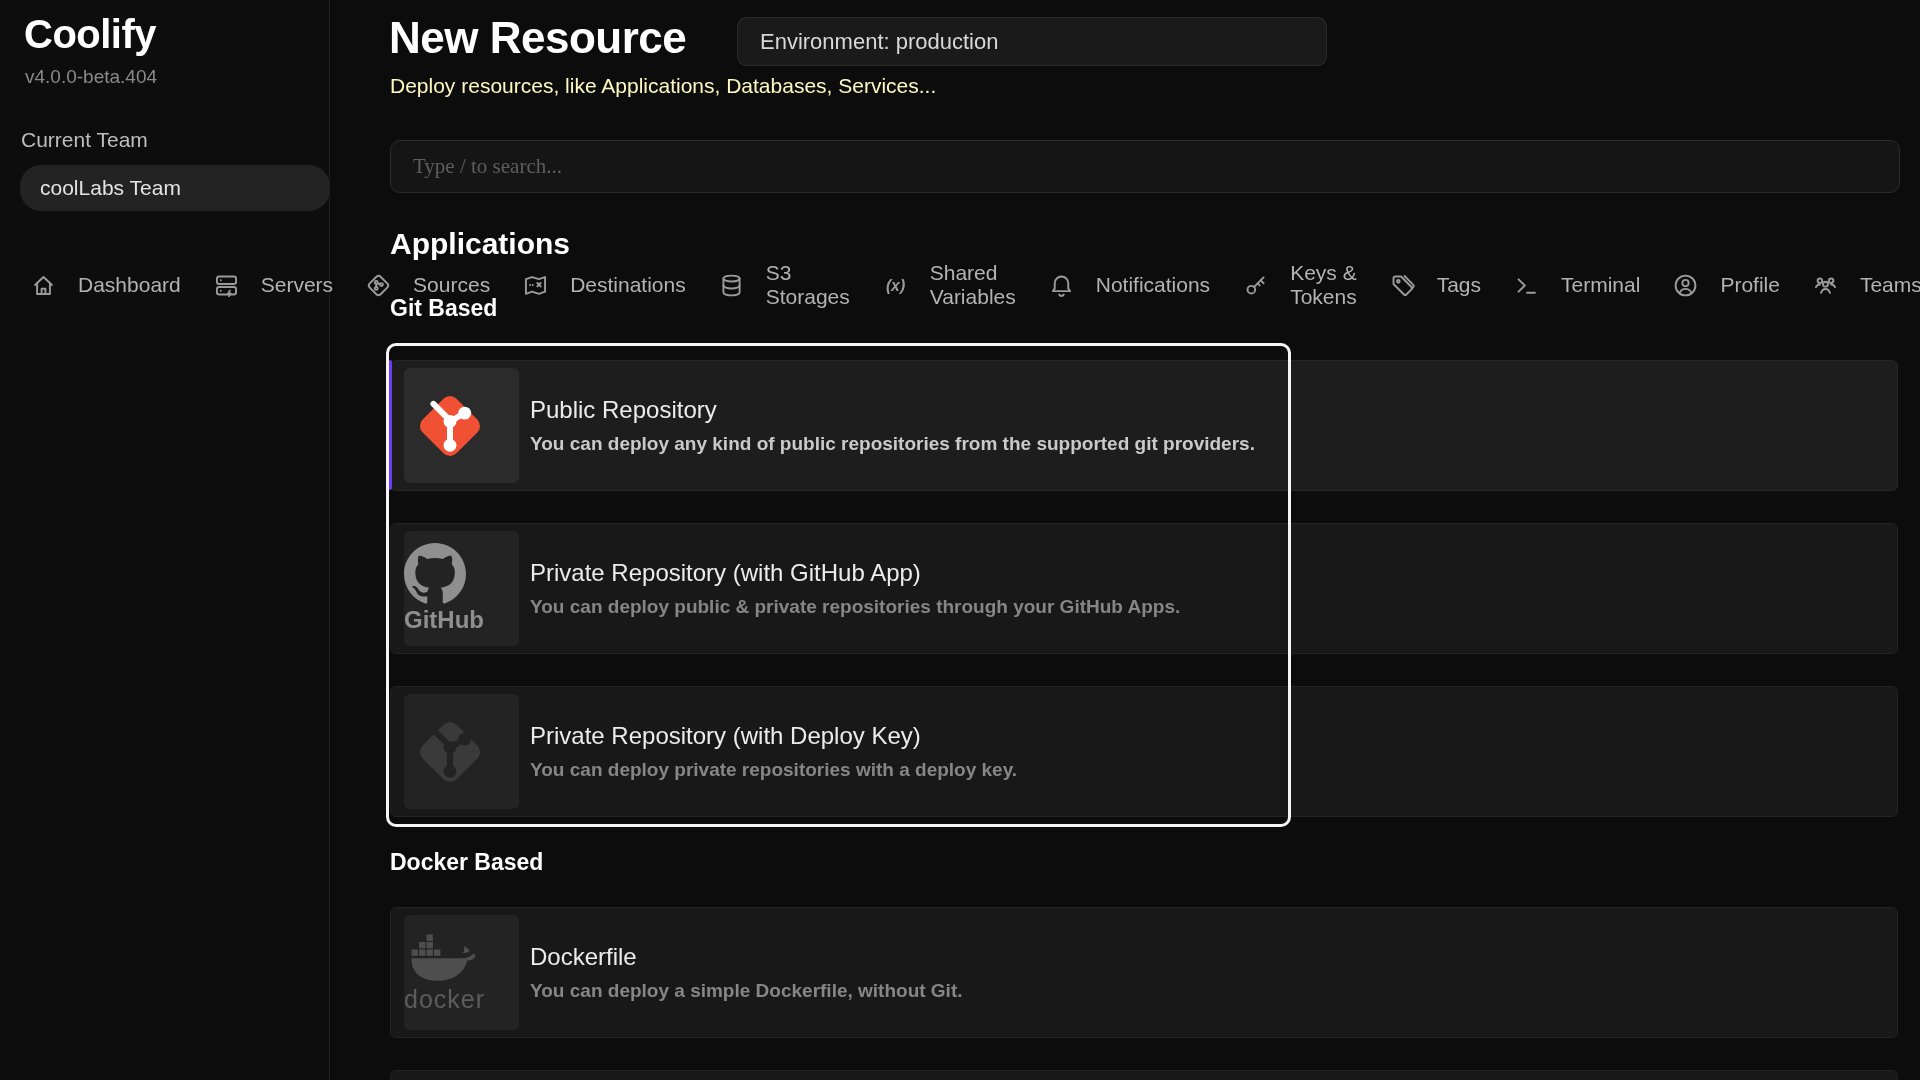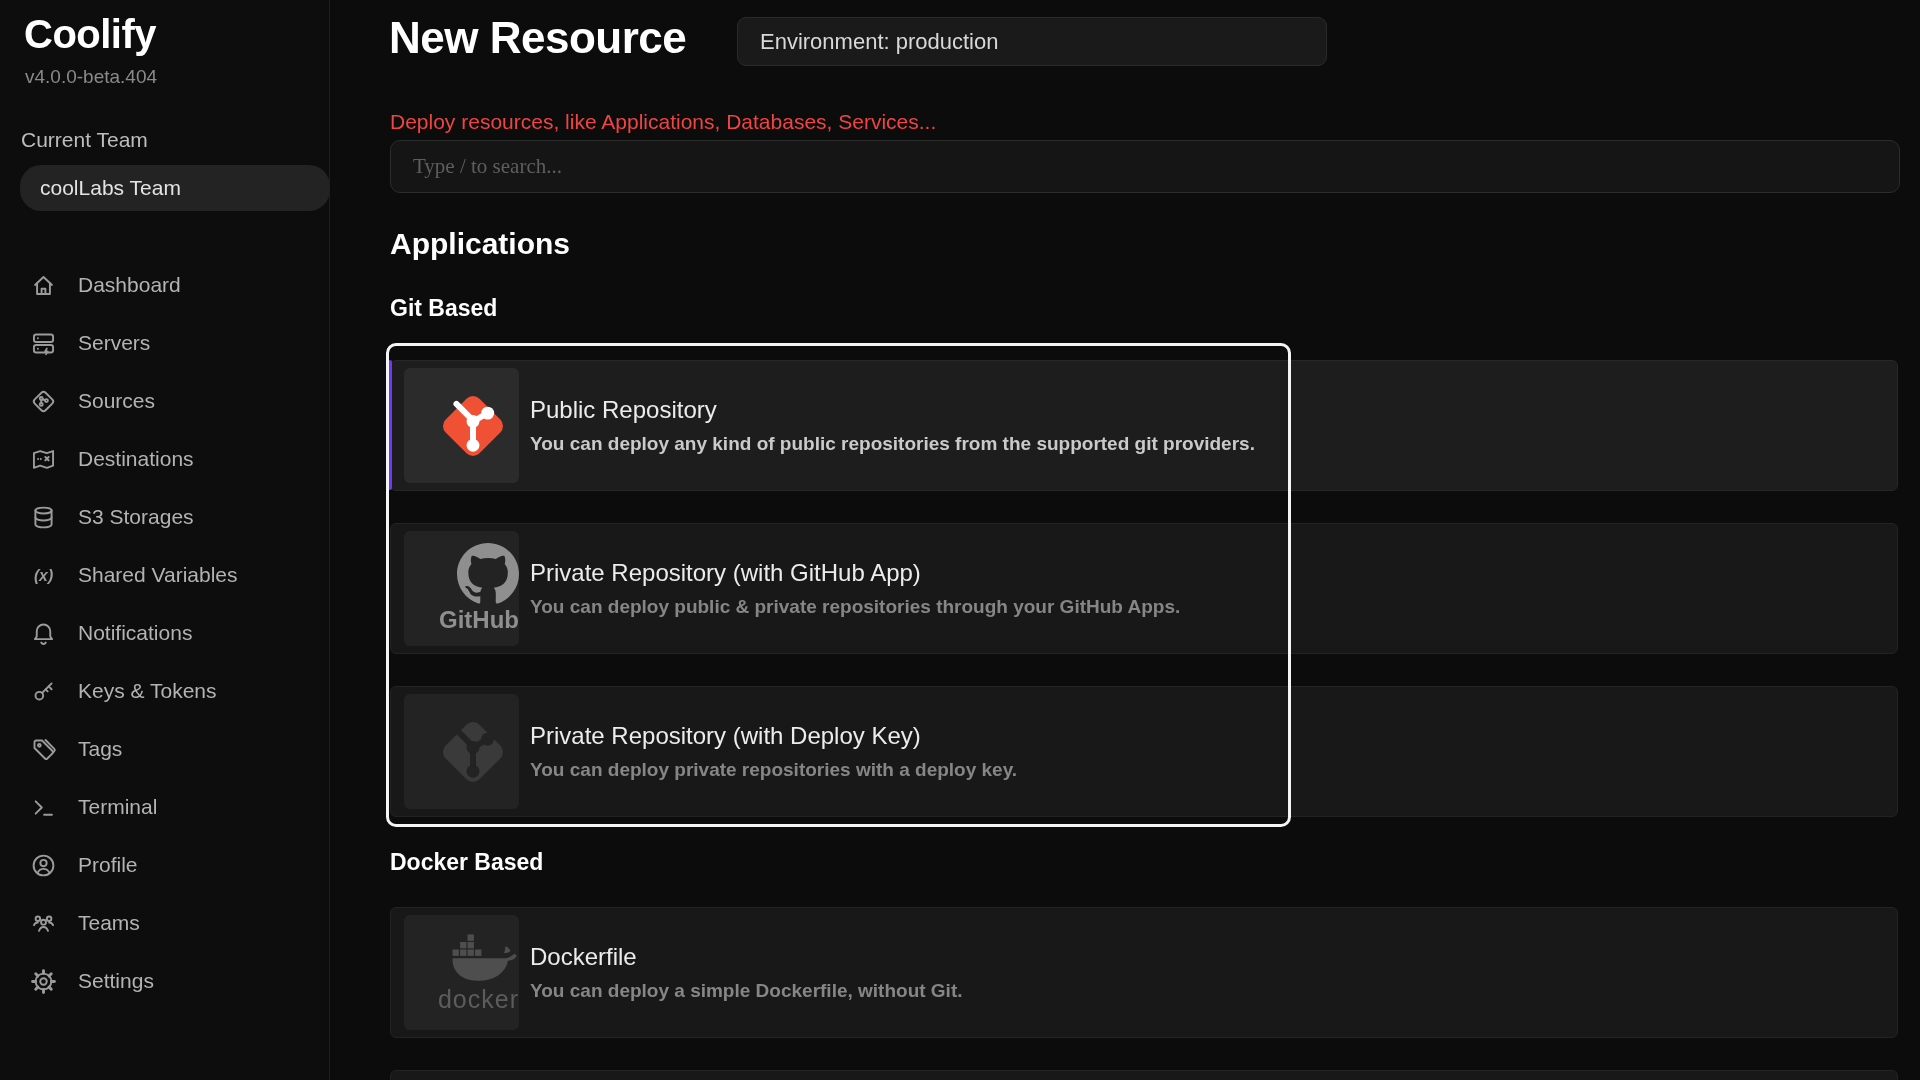--- a/index.html
+++ b/index.html
@@ -11,55 +11,55 @@
            border-right:1px solid #1e1e1e;box-sizing:border-box;}
   .brand{position:absolute;left:24px;top:12px;font-size:40px;font-weight:800;color:#fff;letter-spacing:-.5px;}
   .theme-toggle{position:absolute;left:244px;top:26px;width:28px;height:28px;color:#ececec;cursor:pointer;}
   .collapse{position:absolute;left:286px;top:29px;width:23px;height:23px;color:#8d8d8d;cursor:pointer;}
   .version{position:absolute;left:25px;top:66px;font-size:19px;color:#8a8a8a;}
   .team-label{position:absolute;left:21px;top:128px;font-size:21px;color:#bdbdbd;}
   .team-select{position:absolute;left:20px;top:165px;width:310px;height:46px;background:#232323;
                border-radius:21px;display:flex;align-items:center;padding:0 18px 0 20px;
                font-size:21px;color:#e3e3e3;cursor:pointer;box-sizing:border-box;}
   .team-select .chev{margin-left:auto;width:20px;height:20px;color:#9a9a9a;}
-  .nav{position:absolute;left:10px;top:262px;width:320px;display:flex;flex-direction:column;gap:12px;}
+  .nav{position:absolute;left:10px;top:262px;width:320px;display:flex;flex-direction:row;gap:12px;}
   .nav-item{height:46px;display:flex;align-items:center;padding-left:20px;border-radius:8px;
             color:#b3b3b3;font-size:21px;cursor:pointer;}
   .nav-item .ic{width:27px;height:27px;margin-right:21px;color:#9b9b9b;display:inline-flex;flex:0 0 27px;}
   .nav-item.active{background:#1f1f1f;color:#e9bd57;}
   .nav-item.active .ic{color:#e9bd57;}
   .ic svg,.chev svg,.theme-toggle svg,.collapse svg{width:100%;height:100%;}
 
   
   .page-title{position:absolute;left:389px;top:13px;font-size:44px;font-weight:800;color:#fff;letter-spacing:-.5px;}
   .env-select{position:absolute;left:737px;top:17px;width:590px;height:49px;background:#1a1a1a;
               border:1px solid #2a2a2a;border-radius:9px;display:flex;align-items:center;
               padding:16px 22px;font-size:22px;color:#d8d8d8;cursor:pointer;box-sizing:border-box;}
   .env-select .chev{margin-left:auto;width:22px;height:22px;color:#8a8a8a;}
-  .subtitle{position:absolute;left:390px;top:74px;font-size:21px;color:#ef4444;margin-top:36px;}
+  .subtitle{position:absolute;left:390px;top:74px;font-size:21px;color:#fef9c3;}
   .search-input{position:absolute;left:390px;top:140px;width:1510px;height:53px;background:#151515;
                 border:1px solid #2c2c2c;border-radius:10px;padding:0 22px;font-size:21px;color:#ddd;
                 outline:none;box-sizing:border-box;font-family:Liberation Serif, serif;}
   .search-input::placeholder{color:#5e5e5e;}
 
   
   .content{position:absolute;left:390px;top:226px;width:1508px;}
   .apps-heading{font-size:30px;font-weight:800;color:#fff;line-height:36px;}
   .group-heading{font-size:23px;font-weight:700;color:#fff;line-height:28px;}
   .group.g0 .group-heading{margin-top:32px;}
   .group.g0 .cards{margin-top:38px;}
   .group.g1 .group-heading{margin-top:31px;}
   .group.g1 .cards{margin-top:31px;}
   .cards{display:flex;flex-direction:column;gap:32px;}
   .card{height:131px;background:#181818;border:1px solid #232323;border-radius:6px;display:flex;
         align-items:center;padding-left:13px;cursor:pointer;box-sizing:border-box;}
   .card.hl{background:#1d1d1d;border-color:#272727;}
   .card.partial{height:80px;}
   .tile{width:115px;height:115px;border-radius:6px;background:#232323;display:flex;flex-direction:column;
-        align-items:flex-end;justify-content:center;flex:0 0 115px;}
+        align-items:flex-start;justify-content:center;flex:0 0 115px;}
   .card.hl .tile{background:#2b2b2b;}
   .ctext{margin-left:11px;}
   .ctitle{font-size:24px;color:#ececec;}
   .cdesc{font-size:19px;font-weight:700;color:#868686;margin-top:9px;}
   .card.hl .cdesc{color:#cacaca;}
   .git-logo-icon svg,.git-logo-muted-icon svg{width:92px;height:92px;}
   .github-logo-icon svg{width:62px;height:62px;color:#8f8f8f;}
   .github-logo-icon .caption{font-size:24px;color:#8f8f8f;font-weight:700;margin-top:1px;}
   .docker-logo-icon svg{width:74px;height:52px;color:#4e4e4e;}
   .docker-logo-icon .caption{font-size:25px;color:#5c5c5c;letter-spacing:1px;margin-top:2px;}

